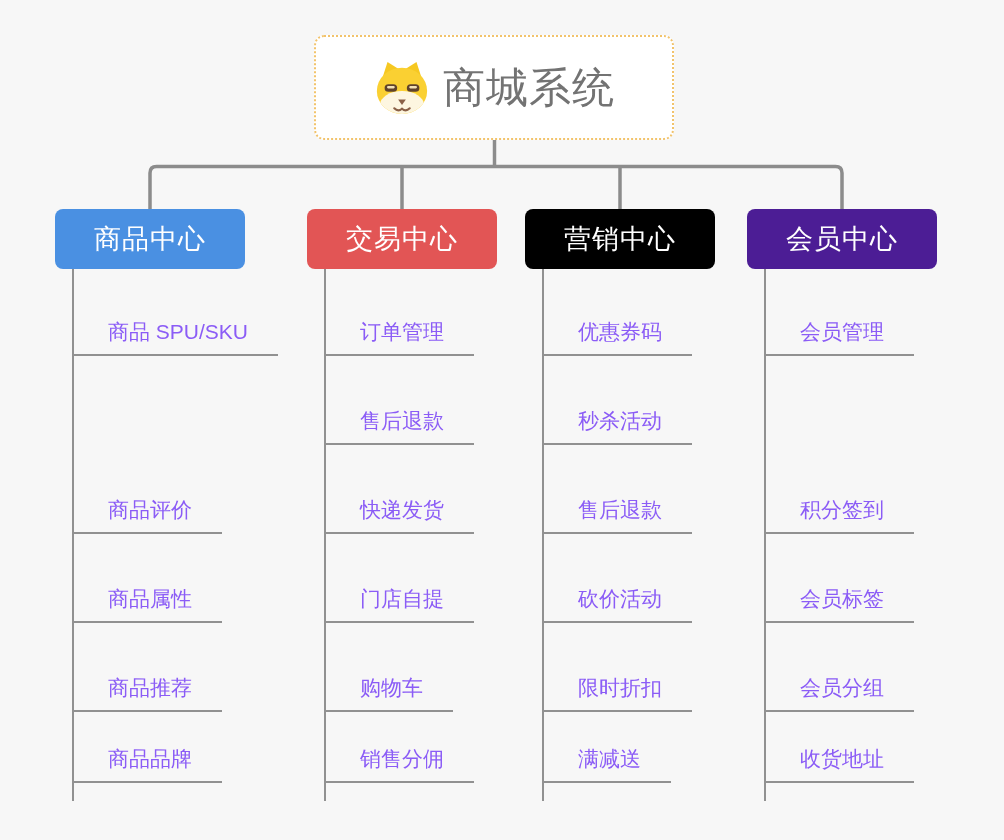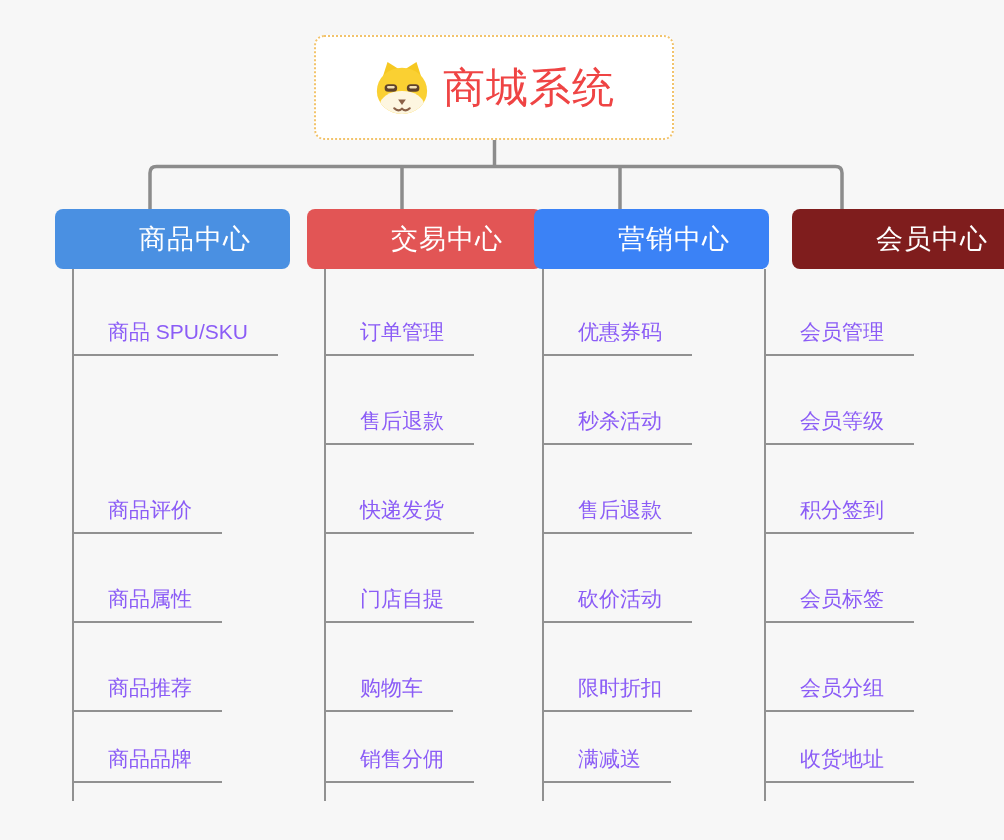--- a/index.html
+++ b/index.html
@@ -18,21 +18,21 @@
     position:absolute;left:314px;top:35px;
     width:360px;height:105px;
     background:#ffffff;
     border:2px dotted #f2c36b;
     border-radius:10px;
     box-sizing:border-box;
     display:flex;align-items:center;justify-content:center;gap:12px;
   }
   .root-title{
     font-size:42px;
-    color:#ef4444;
+    color:#737373;
     font-weight:500;
     letter-spacing:1px;
     white-space:nowrap;
   }
   .root-icon{width:58px;height:58px;flex:0 0 auto;}
   
   .connectors{
     position:absolute;left:0;top:0;width:1004px;height:840px;
     pointer-events:none;
   }
@@ -45,21 +45,20 @@
   .branch-header{
     position:absolute;left:0;top:0;
     width:190px;height:60px;
     border-radius:8px;
     display:flex;align-items:center;justify-content:center;
     color:#ffffff;
     font-size:27px;
     letter-spacing:1px;
     white-space:nowrap;
     cursor:default;
-    padding-left:45px;
   }
   .trunk{
     position:absolute;left:17px;top:60px;
     width:2px;height:532px;
     background:#919191;
   }
   .item{
     position:absolute;left:17px;
     display:inline-block;
     white-space:nowrap;
@@ -117,34 +116,33 @@
     <div class="trunk"></div>
     <div class="item r0">订单管理</div>
     <div class="item r1">售后退款</div>
     <div class="item r2">快递发货</div>
     <div class="item r3">门店自提</div>
     <div class="item r4">购物车</div>
     <div class="item r5">销售分佣</div>
   </div>
 
   <div class="branch b2">
-    <div class="branch-header" style="background-color: #3b82f6; margin-left: 9px;">营销中心</div>
+    <div class="branch-header" style="background-color: #000000;">营销中心</div>
     <div class="trunk"></div>
     <div class="item r0">优惠券码</div>
     <div class="item r1">秒杀活动</div>
     <div class="item r2">售后退款</div>
     <div class="item r3">砍价活动</div>
     <div class="item r4">限时折扣</div>
     <div class="item r5">满减送</div>
   </div>
 
   <div class="branch b3">
-    <div class="branch-header" style="background-color: #7f1d1d; margin-left: 45px;">会员中心</div>
+    <div class="branch-header" style="background-color: #4c1d95;">会员中心</div>
     <div class="trunk"></div>
     <div class="item r0">会员管理</div>
-    <div class="item r1">会员等级</div>
     <div class="item r2">积分签到</div>
     <div class="item r4">会员分组</div>
     <div class="item r3">会员标签</div>
     <div class="item r5">收货地址</div>
   </div>
 
 </div>
 
 </body></html>

